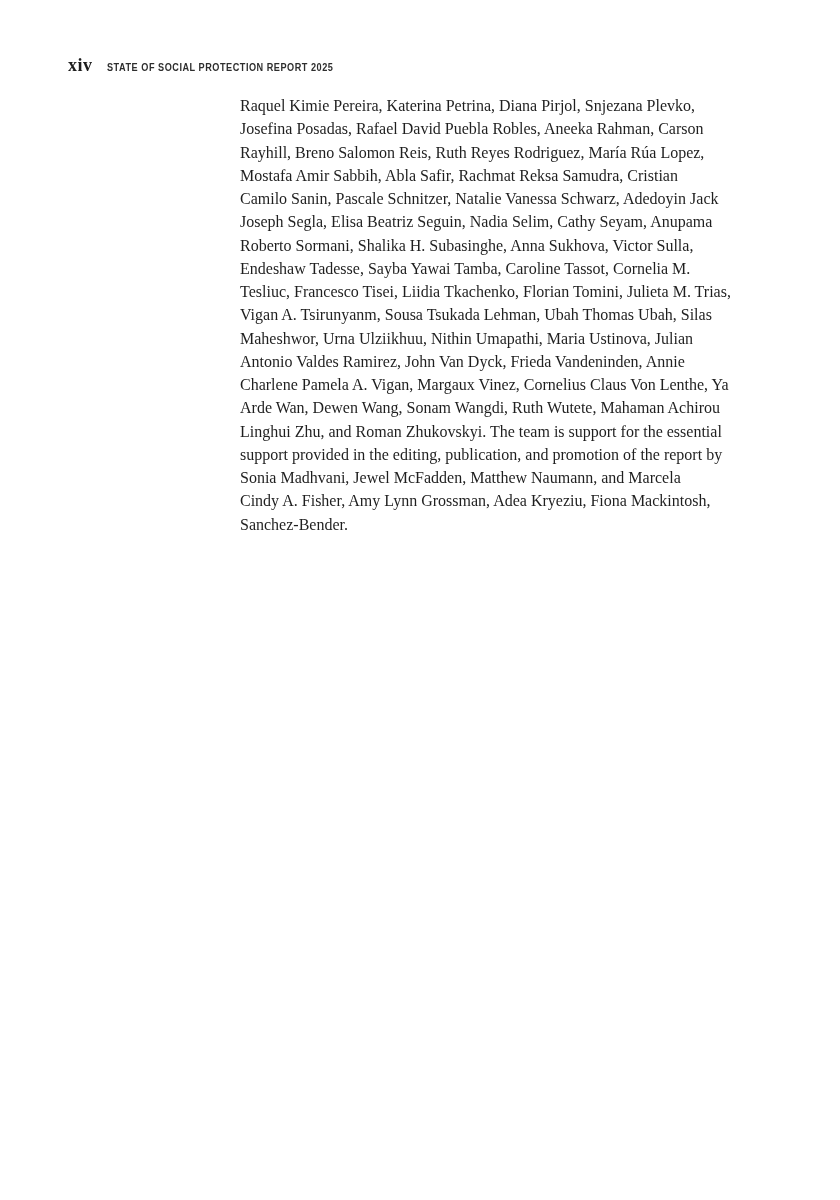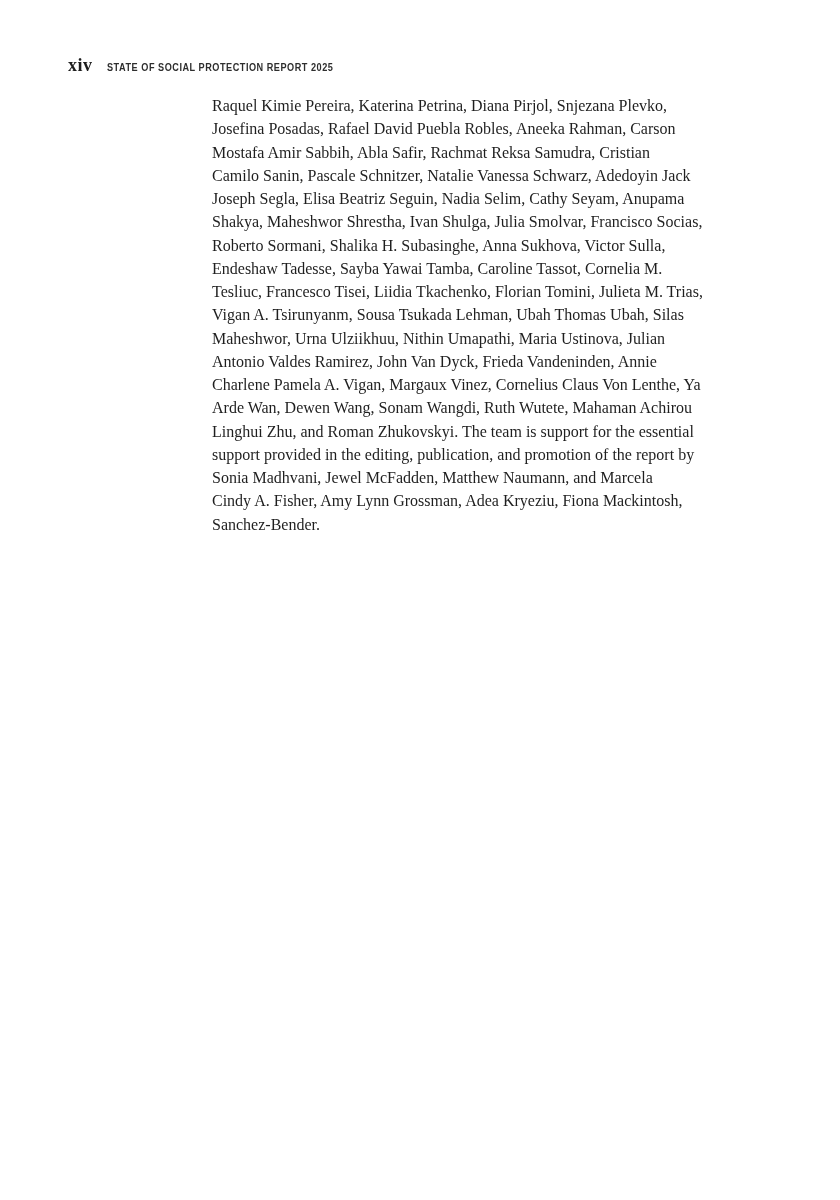--- a/index.html
+++ b/index.html
@@ -35,21 +35,21 @@
     font-family: "Liberation Sans", sans-serif;
     font-size: 10.5px;
     font-weight: 700;
     letter-spacing: 0.6px;
     color: #2e2e2e;
     transform: scaleX(0.87);
     transform-origin: left center;
   }
   .text-block {
     position: absolute;
-    left: 212px;
+    left: 240px;
     top: 94px;
     width: 516px;
     font-family: "Liberation Serif", serif;
     font-size: 16px;
     line-height: 23.25px;
     color: #1f1f1f;
     -webkit-font-smoothing: antialiased;
   }
   .text-block .line {
     white-space: nowrap;
@@ -61,24 +61,24 @@
 <div class="page">
 
   <header class="running-header">
     <span class="folio">xiv</span>
     <span class="running-head">STATE OF SOCIAL PROTECTION REPORT 2025</span>
   </header>
 
   <main class="text-block">
       <div class="line">Raquel Kimie Pereira, Katerina Petrina, Diana Pirjol, Snjezana Plevko,</div>
       <div class="line">Josefina Posadas, Rafael David Puebla Robles, Aneeka Rahman, Carson</div>
+      <div class="line">Rayhill, Breno Salomon Reis, Ruth Reyes Rodriguez, María Rúa Lopez,</div>
       <div class="line">Mostafa Amir Sabbih, Abla Safir, Rachmat Reksa Samudra, Cristian</div>
       <div class="line">Camilo Sanin, Pascale Schnitzer, Natalie Vanessa Schwarz, Adedoyin Jack</div>
       <div class="line">Joseph Segla, Elisa Beatriz Seguin, Nadia Selim, Cathy Seyam, Anupama</div>
-      <div class="line">Shakya, Maheshwor Shrestha, Ivan Shulga, Julia Smolvar, Francisco Socias,</div>
       <div class="line">Roberto Sormani, Shalika H. Subasinghe, Anna Sukhova, Victor Sulla,</div>
       <div class="line">Endeshaw Tadesse, Sayba Yawai Tamba, Caroline Tassot, Cornelia M.</div>
       <div class="line">Tesliuc, Francesco Tisei, Liidia Tkachenko, Florian Tomini, Julieta M. Trias,</div>
       <div class="line">Vigan A. Tsirunyanm, Sousa Tsukada Lehman, Ubah Thomas Ubah, Silas</div>
       <div class="line">Maheshwor, Urna Ulziikhuu, Nithin Umapathi, Maria Ustinova, Julian</div>
       <div class="line">Antonio Valdes Ramirez, John Van Dyck, Frieda Vandeninden, Annie</div>
       <div class="line">Charlene Pamela A. Vigan, Margaux Vinez, Cornelius Claus Von Lenthe, Ya</div>
       <div class="line">Arde Wan, Dewen Wang, Sonam Wangdi, Ruth Wutete, Mahaman Achirou</div>
       <div class="line">Linghui Zhu, and Roman Zhukovskyi. The team is support for the essential</div>
       <div class="line">support provided in the editing, publication, and promotion of the report by</div>

